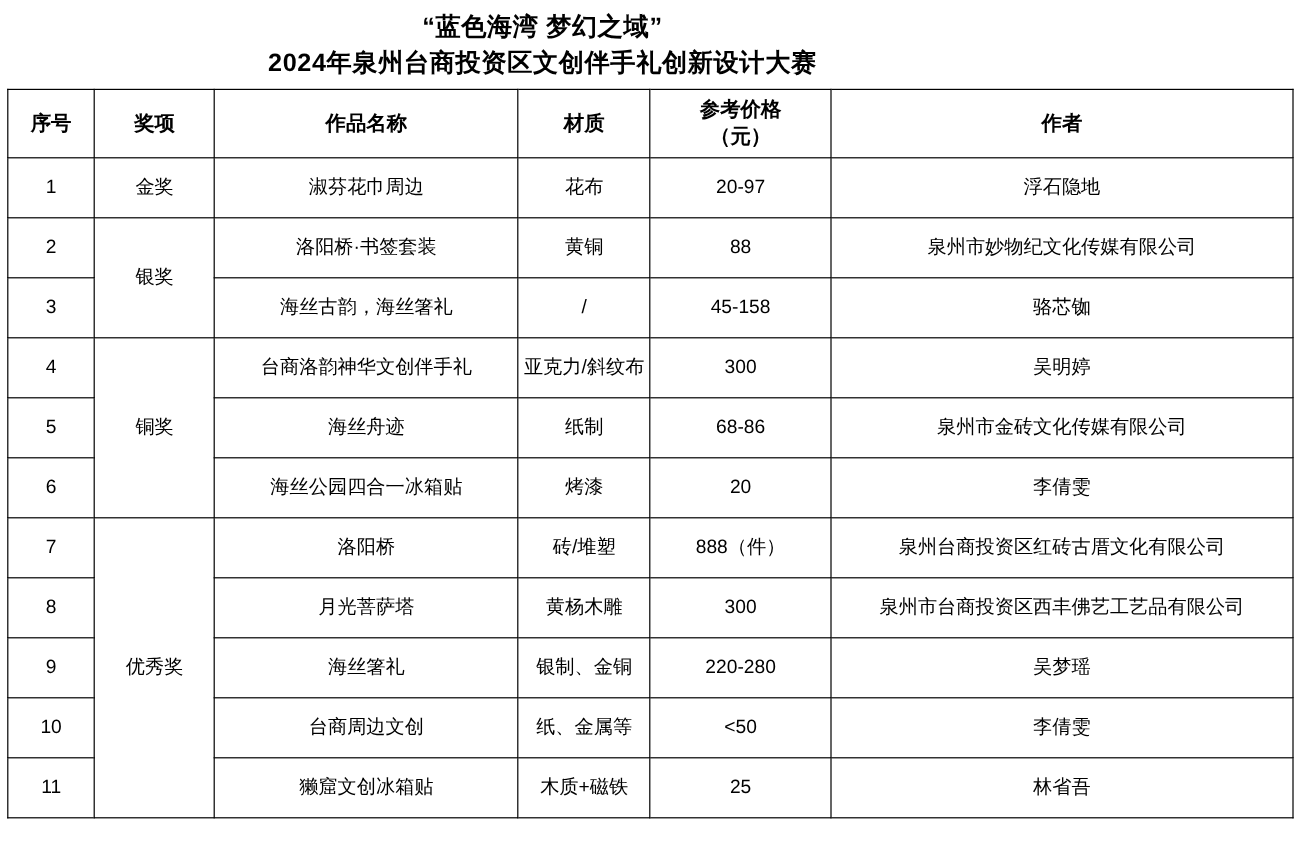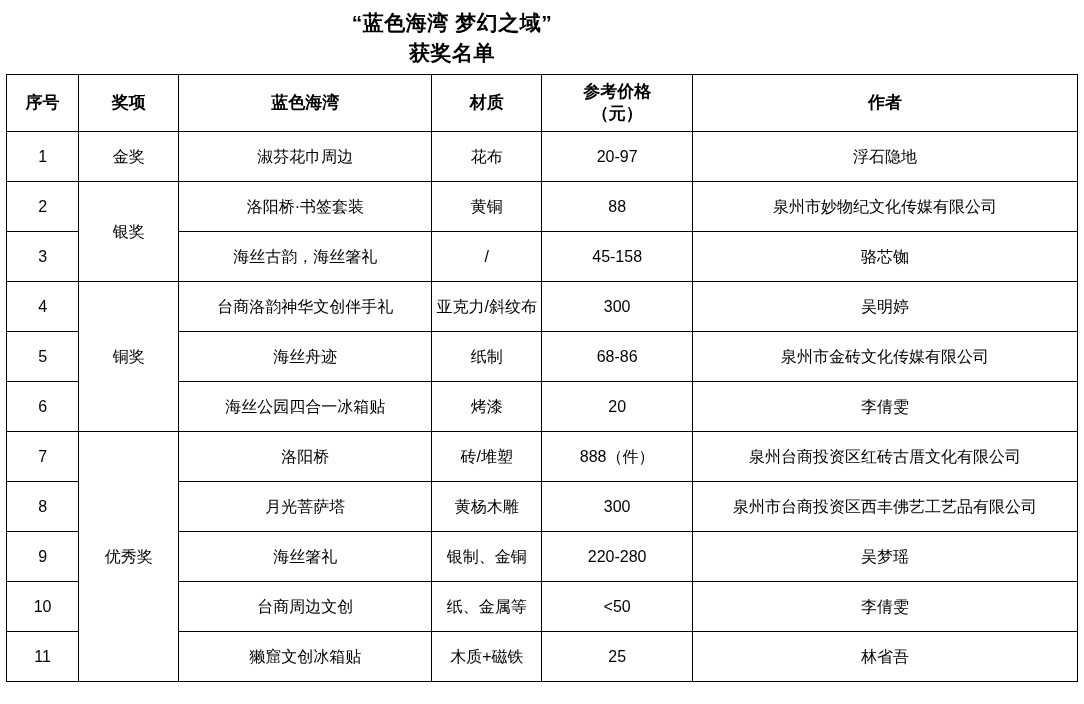--- a/index.html
+++ b/index.html
@@ -68,37 +68,37 @@
     line-height: 19px;
   }
 </style>
 </head>
 <body>
 
 <div class="page">
 
   <div class="title-block">
     <div class="title-line">“蓝色海湾 梦幻之域”</div>
-    <div class="title-line">获奖名单</div>
+    <div class="title-line">2024年泉州台商投资区文创伴手礼创新设计大赛</div>
   </div>
 
   <table class="award-table">
     <colgroup>
       <col class="col-no">
       <col class="col-award">
       <col class="col-work">
       <col class="col-material">
       <col class="col-price">
       <col class="col-author">
     </colgroup>
     <thead>
       <tr>
         <td>序号</td>
         <td>奖项</td>
-        <td>蓝色海湾</td>
+        <td>作品名称</td>
         <td>材质</td>
         <td>
           <div class="hdr-two-line">参考价格</div>
           <div class="hdr-two-line">（元）</div>
         </td>
         <td>作者</td>
       </tr>
     </thead>
     <tbody>
 

